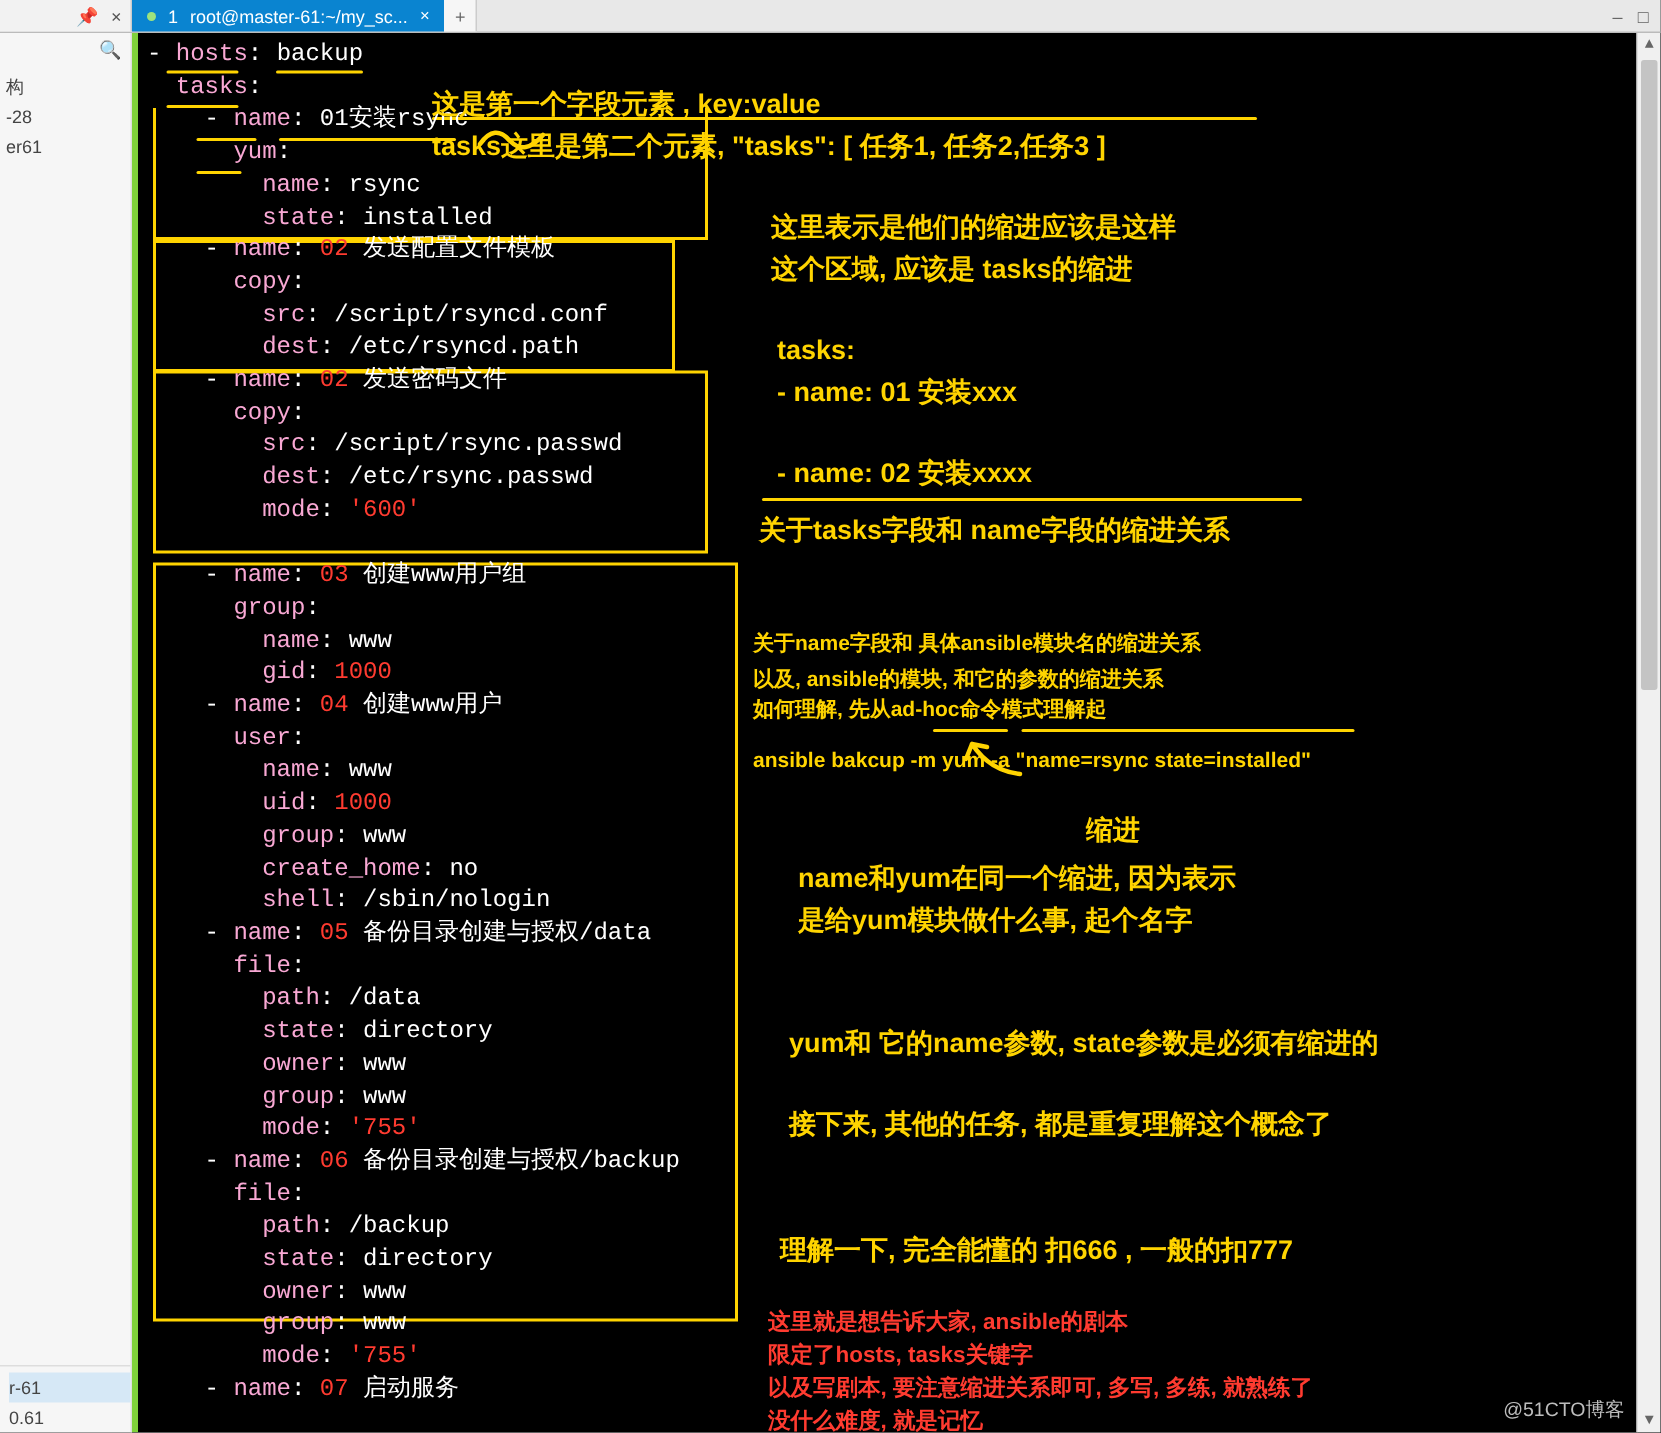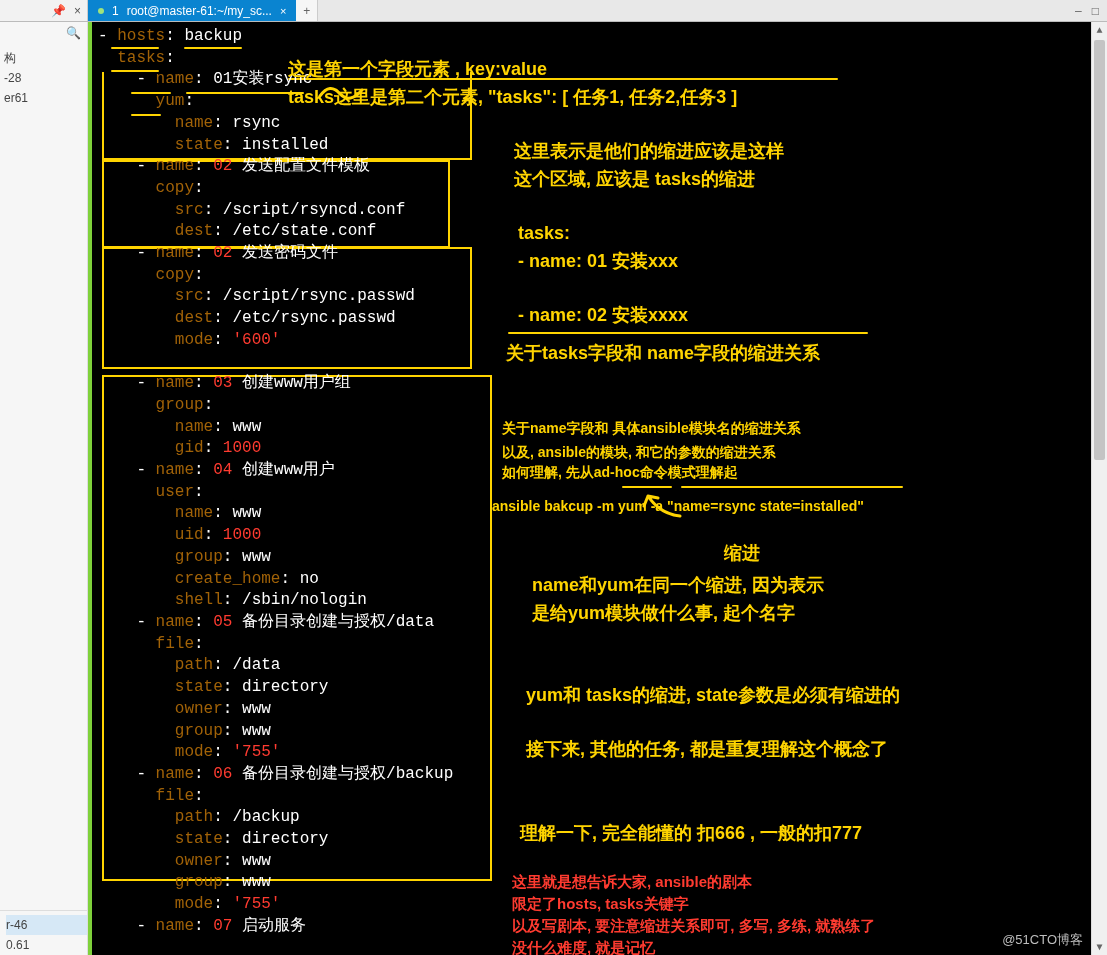--- a/index.html
+++ b/index.html
@@ -82,21 +82,21 @@
   .code {
     position: absolute;
     left: 10px;
     top: 4px;
     font-size: 16px;
     line-height: 21.7px;
     white-space: pre;
     color: #00bcd4;
   }
   .code .d { color:#fff; } 
-  .code .k { color:#a16207; } 
+  .code .k { color:#f9a8d4; } 
   .code .c { color:#fff; } 
   .code .v { color:#fff; } 
   .code .r { color:#ff3b30; } 
 
   .ann {
     position: absolute;
     color: #ffd400;
     font-family: "Microsoft YaHei",sans-serif;
     font-weight: 700;
     font-size: 18px;
@@ -160,21 +160,21 @@
     <div class="search-row">
         <span>🔍</span>
       </div>
     <div class="tree">
       <div>构</div>
       <div>-28</div>
       <div>er61</div>
     </div>
     <div class="spacer"></div>
     <div class="bottom">
-      <div class="sel">r-46</div>
+      <div class="sel">r-61</div>
       <div>0.61</div>
     </div>
   </div>
 
   <div class="terminal">
     <div class="strip"></div>
 
     <div class="box" style="left:14px;top:50px;width:370px;height:88px;border-top:none;"></div>
     <div class="box" style="left:14px;top:138px;width:348px;height:88px;"></div>
     <div class="box" style="left:14px;top:225px;width:370px;height:122px;"></div>
@@ -201,21 +201,21 @@
 
     <div class="code"><span class="d">- </span><span class="k">hosts</span><span class="c">: </span><span class="v">backup</span>
 <span>  </span><span class="k">tasks</span><span class="c">:</span>
 <span>    </span><span class="d">- </span><span class="k">name</span><span class="c">: </span><span class="v">01安装rsync</span>
 <span>      </span><span class="k">yum</span><span class="c">:</span>
 <span>        </span><span class="k">name</span><span class="c">: </span><span class="v">rsync</span>
 <span>        </span><span class="k">state</span><span class="c">: </span><span class="v">installed</span>
 <span>    </span><span class="d">- </span><span class="k">name</span><span class="c">: </span><span class="r">02</span><span class="v"> </span><span class="v">发送配置文件模板</span>
 <span>      </span><span class="k">copy</span><span class="c">:</span>
 <span>        </span><span class="k">src</span><span class="c">: </span><span class="v">/script/rsyncd.conf</span>
-<span>        </span><span class="k">dest</span><span class="c">: </span><span class="v">/etc/state.conf</span>
+<span>        </span><span class="k">dest</span><span class="c">: </span><span class="v">/etc/rsyncd.path</span>
 <span>    </span><span class="d">- </span><span class="k">name</span><span class="c">: </span><span class="r">02</span><span class="v"> </span><span class="v">发送密码文件</span>
 <span>      </span><span class="k">copy</span><span class="c">:</span>
 <span>        </span><span class="k">src</span><span class="c">: </span><span class="v">/script/rsync.passwd</span>
 <span>        </span><span class="k">dest</span><span class="c">: </span><span class="v">/etc/rsync.passwd</span>
 <span>        </span><span class="k">mode</span><span class="c">: </span><span class="r">'600'</span>
 
 <span>    </span><span class="d">- </span><span class="k">name</span><span class="c">: </span><span class="r">03</span><span class="v"> </span><span class="v">创建www用户组</span>
 <span>      </span><span class="k">group</span><span class="c">:</span>
 <span>        </span><span class="k">name</span><span class="c">: </span><span class="v">www</span>
 <span>        </span><span class="k">gid</span><span class="c">: </span><span class="r">1000</span>
@@ -246,25 +246,25 @@
     <div class="ann" style="left:200px;top:32px;">tasks这里是第二个元素,   "tasks":   [    任务1,  任务2,任务3    ]</div>
     <div class="ann" style="left:426px;top:86px;">这里表示是他们的缩进应该是这样</div>
     <div class="ann" style="left:426px;top:114px;">这个区域,  应该是 tasks的缩进</div>
     <div class="ann" style="left:430px;top:168px;">tasks:</div>
     <div class="ann" style="left:430px;top:196px;">    - name: 01 安装xxx</div>
     <div class="ann" style="left:430px;top:250px;">    - name:  02 安装xxxx</div>
     <div class="ann" style="left:418px;top:288px;">关于tasks字段和 name字段的缩进关系</div>
     <div class="ann sm" style="left:414px;top:366px;">关于name字段和 具体ansible模块名的缩进关系</div>
     <div class="ann sm" style="left:414px;top:390px;">以及,  ansible的模块,  和它的参数的缩进关系</div>
     <div class="ann sm" style="left:414px;top:410px;">如何理解,  先从ad-hoc命令模式理解起</div>
-    <div class="ann sm" style="left:404px;top:444px;">ansible bakcup -m yum -a "name=rsync  state=installed"</div>
+    <div class="ann sm" style="left:414px;top:444px;">ansible bakcup -m yum -a "name=rsync  state=installed"</div>
     <div class="ann" style="left:636px;top:488px;">缩进</div>
     <div class="ann" style="left:444px;top:520px;">name和yum在同一个缩进,  因为表示</div>
     <div class="ann" style="left:444px;top:548px;">是给yum模块做什么事,  起个名字</div>
-    <div class="ann" style="left:438px;top:630px;">yum和 tasks的缩进,  state参数是必须有缩进的</div>
+    <div class="ann" style="left:438px;top:630px;">yum和 它的name参数,  state参数是必须有缩进的</div>
     <div class="ann" style="left:438px;top:684px;">接下来,  其他的任务,  都是重复理解这个概念了</div>
     <div class="ann" style="left:432px;top:768px;">理解一下,  完全能懂的 扣666 ,  一般的扣777</div>
 
     <div class="ann red" style="left:424px;top:818px;">这里就是想告诉大家,  ansible的剧本</div>
     <div class="ann red" style="left:424px;top:840px;">限定了hosts,  tasks关键字</div>
     <div class="ann red" style="left:424px;top:862px;">以及写剧本,  要注意缩进关系即可,  多写,  多练,  就熟练了</div>
     <div class="ann red" style="left:424px;top:884px;">没什么难度,  就是记忆</div>
 
     <div class="watermark">@51CTO博客</div>
 

